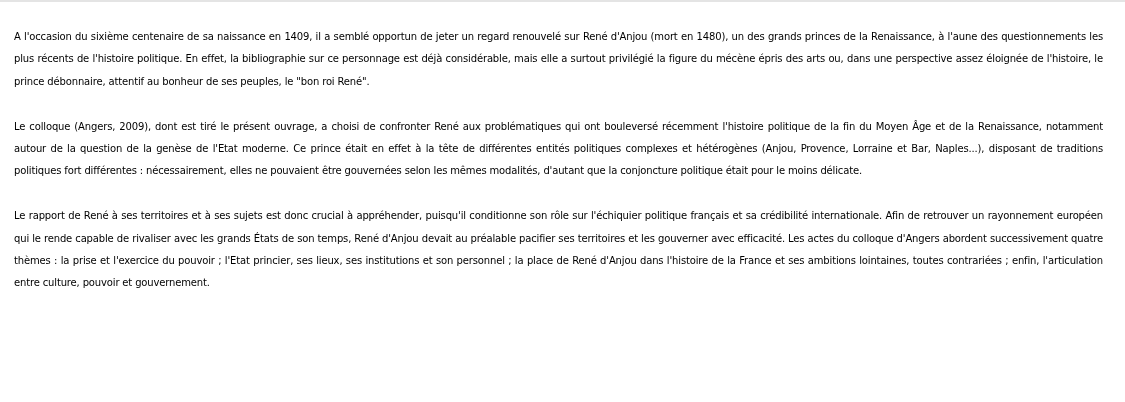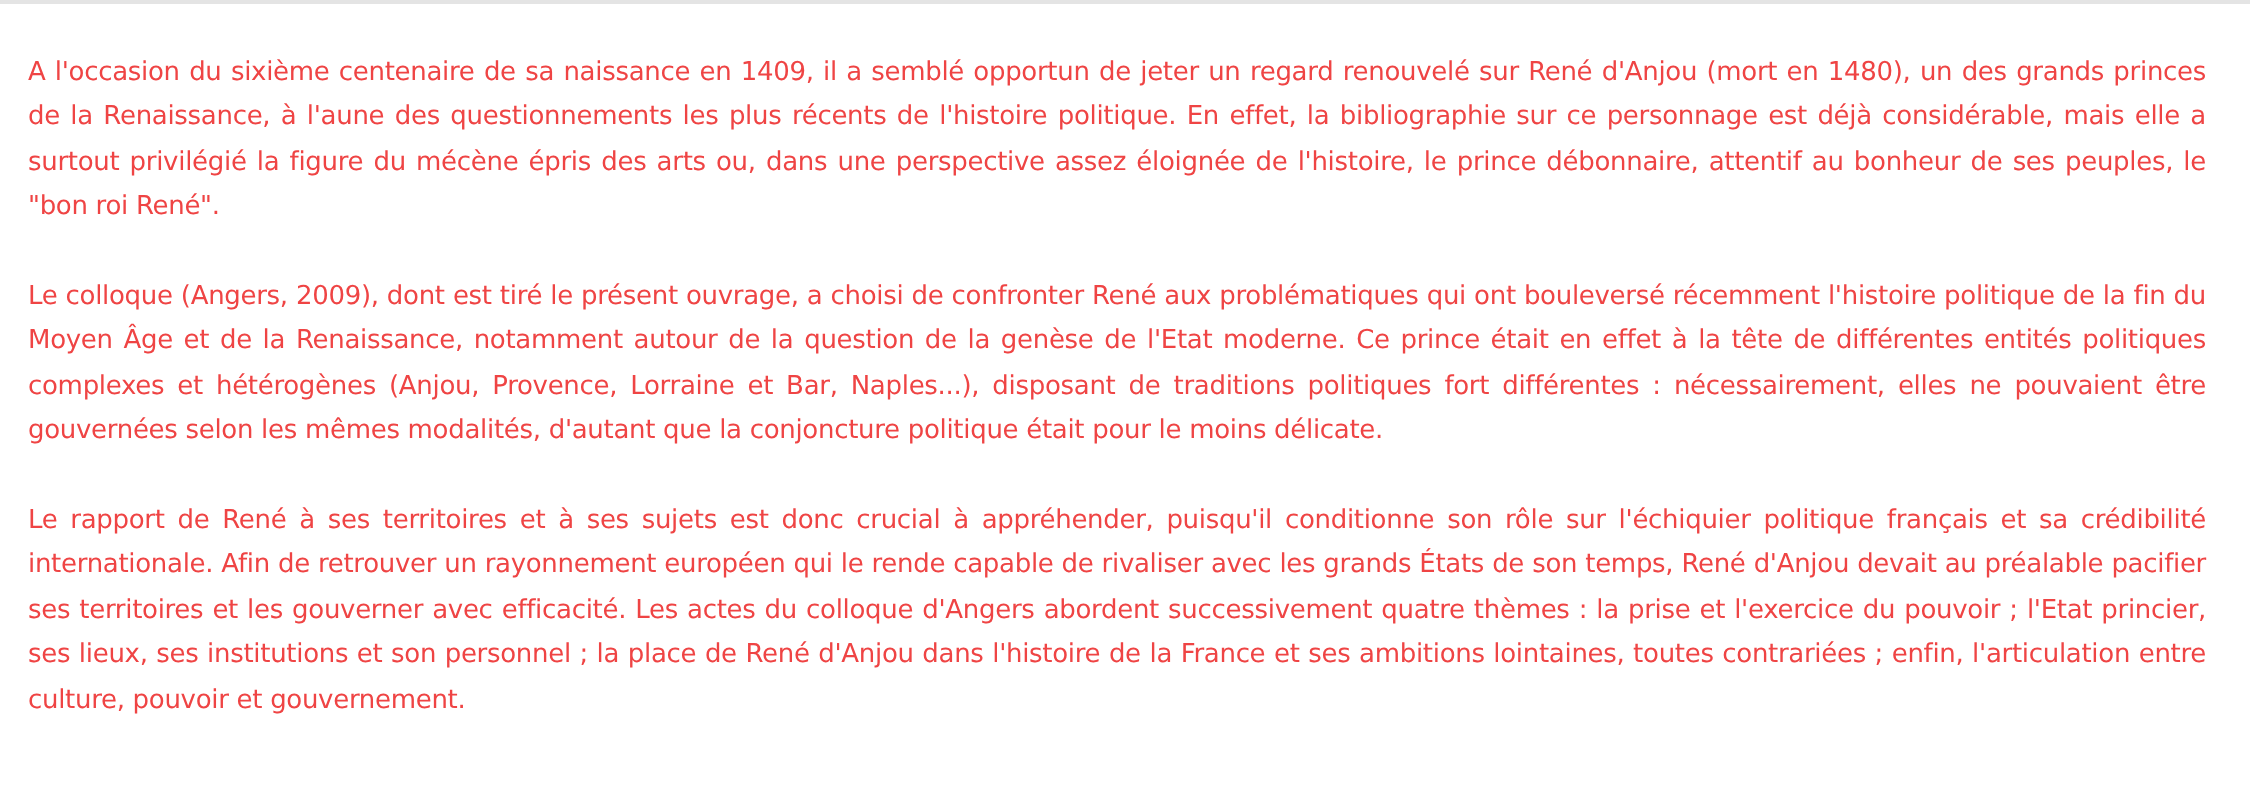--- a/index.html
+++ b/index.html
@@ -20,23 +20,23 @@
       width: 1125px;
       height: 2px;
       background: #e4e4e4;
     }
     .content {
       position: absolute;
       top: 26px;
       left: 14px;
       width: 1089px;
       font-family: "DejaVu Sans", sans-serif;
-      font-size: 13px;
+      font-size: 10px;
       line-height: 22.4px;
-      color: #ef4444;
+      color: #000000;
       text-align: justify;
       letter-spacing: -0.15px;
     }
     .content p {
       margin: 0 0 22.4px 0;
     }
   </style>
 </head>
 <body>
 

